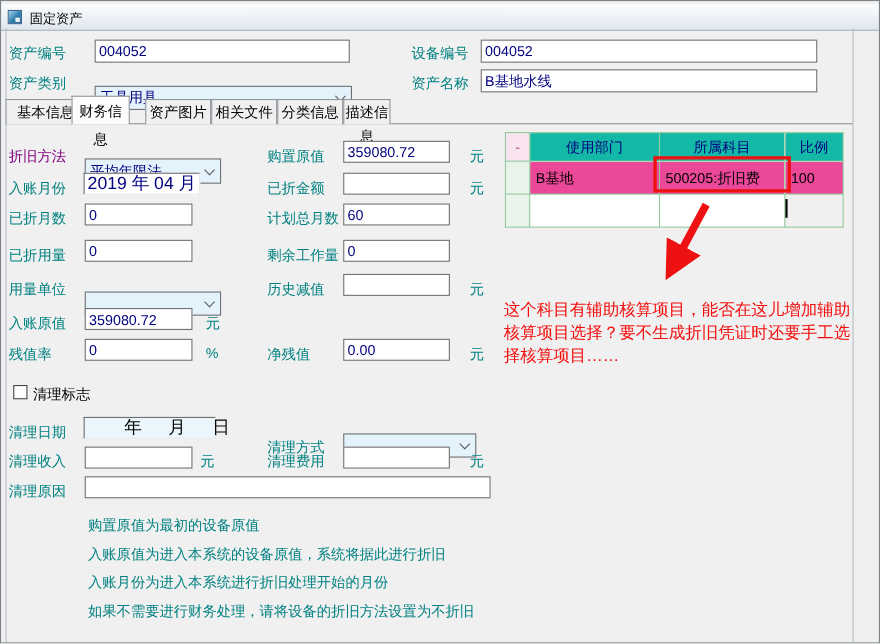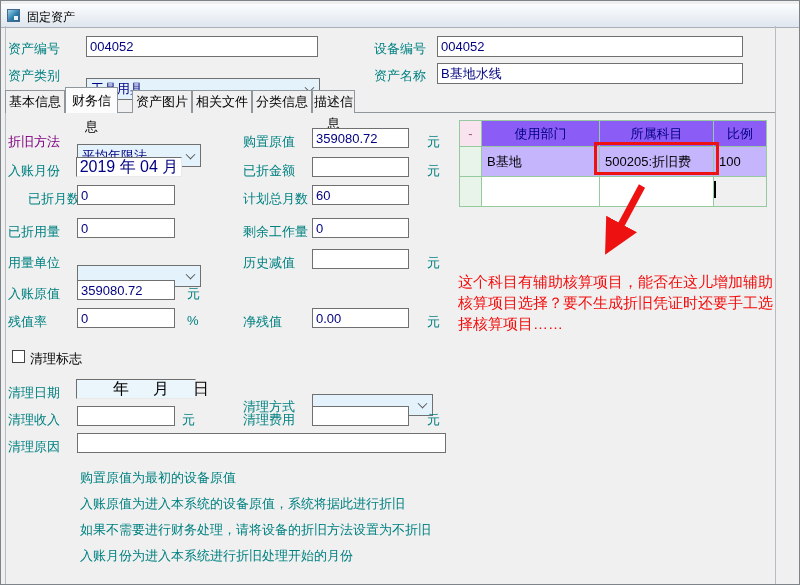--- a/index.html
+++ b/index.html
@@ -46,24 +46,24 @@
   .tab {
     position:absolute; top:90px; height:23px; line-height:22px;
     border:1px solid #8f969c; border-bottom:none; background:#f0f0f0;
     font-size:13px; color:#000; text-align:center; cursor:default;
   }
   .tab.active { top:87px; height:26px; line-height:26px; background:#fcfcfc; z-index:5; }
   table.alloc { position:absolute; left:459px; top:120px; border-collapse:collapse; table-layout:fixed; }
   table.alloc td {
     border:1px solid #94ca9e; font-size:13px; padding:0 5px; overflow:hidden; white-space:nowrap;
   }
-  td.th { background:#8b5cf6; color:#000080; text-align:center;margin-left:12px; }
+  td.th { background:#14b8a6; color:#000080; text-align:center;margin-left:12px; }
   td.corner { background:#f9e3ef; color:#a0527e; text-align:center; }
   td.rowhead { background:#e8f3ea; }
-  td.cell1 { background:#c4b5fd; color:#000; }
+  td.cell1 { background:#ec4899; color:#000; }
   td.cell2 { background:#ffffff; color:#000; }
   td.nocell { border:none; background:transparent; }
   .hl-box { position:absolute; border:3px solid #ee1111; z-index:10; }
   .cursor-bar { position:absolute; width:2px; height:17px; background:#000; z-index:10; }
   .annot { position:absolute; left:458px; top:271px; width:322px;
     font-size:15px; line-height:21px; color:#f40b0b; }
   .helptext { position:absolute; left:80px; top:465px; width:420px;
     font-size:13px; line-height:26px; color:#008080; }
   .chk { position:absolute; width:13px; height:13px; border:1px solid #454545; background:#fff; }
   svg.arrow { position:absolute; left:580px; top:170px; width:110px; height:100px; z-index:9; pointer-events:none; }
@@ -90,37 +90,37 @@
 
 <span class="lbl" style="left:8px; top:67px;">资产类别</span>
 <div class="dd" style="left:86px; top:62px; width:234px; height:22px;">
   <span>工具用具</span>
   <span class="chev"></span>
 </div>
 <span class="lbl" style="left:374px; top:67px;">资产名称</span>
 <input class="inp" style="left: 437px; top: 63px; width: 306px; height: 21px;" readonly="" value="B基地水线">
 
 <div class="tabbar-line"></div>
-<div class="tab" style="left:5px; width:60px;">基本信息</div>
+<div class="tab" style="left:5px; width:73px;">基本信息</div>
 <div class="tab active" style="left:65px; width:53px;">财务信息</div>
 <div class="tab" style="left:132px; width:60px;">资产图片</div>
 <div class="tab" style="left:192px; width:60px;">相关文件</div>
 <div class="tab" style="left:252px; width:60px;">分类信息</div>
 <div class="tab" style="left:312px; width:43px;">描述信息</div>
 
 <span class="lbl purple" style="left:8px; top:133px;">折旧方法</span>
 <div class="dd" style="left:77px; top:128px; width:124px; height:23px;">
   <span>平均年限法</span>
   <span class="chev"></span>
 </div>
 
 <span class="lbl" style="left:8px; top:162px;">入账月份</span>
 <div class="date3d" style="left:76px; top:157px; width:106px; height:20px; background:#ffffff; justify-content:center; color:#000080;">2019 年 04 月</div>
 
-<span class="lbl" style="left:8px; top:190px;margin-left:20px;">已折月数</span>
+<span class="lbl" style="left:8px; top:190px;">已折月数</span>
 <input class="inp" style="left: 77px; top: 185px; width: 98px; height: 20px;" readonly="" value="0">
 
 <span class="lbl" style="left:8px; top:223px;">已折用量</span>
 <input class="inp" style="left: 77px; top: 218px; width: 98px; height: 20px;" readonly="" value="0">
 
 <span class="lbl" style="left:8px; top:254px;">用量单位</span>
 <div class="dd" style="left:77px; top:249px; width:124px; height:22px;">
   <span></span>
   <span class="chev"></span>
 </div>
@@ -216,15 +216,15 @@
 <span class="lbl" style="left:243px; top:411px;">清理费用</span>
 <input class="inp" style="left: 312px; top: 406px; width: 97px; height: 20px;" readonly="" value="">
 <span class="unit" style="left:427px; top:411px;">元</span>
 
 <span class="lbl" style="left:8px; top:438px;">清理原因</span>
 <input class="inp" style="left: 77px; top: 433px; width: 369px; height: 20px;" readonly="" value="">
 
 <div class="helptext">
   <div>购置原值为最初的设备原值</div>
   <div>入账原值为进入本系统的设备原值，系统将据此进行折旧</div>
+  <div>入账月份为进入本系统进行折旧处理开始的月份</div>
   <div>如果不需要进行财务处理，请将设备的折旧方法设置为不折旧</div>
-  <div>入账月份为进入本系统进行折旧处理开始的月份</div>
 </div>
 
 </body></html>

